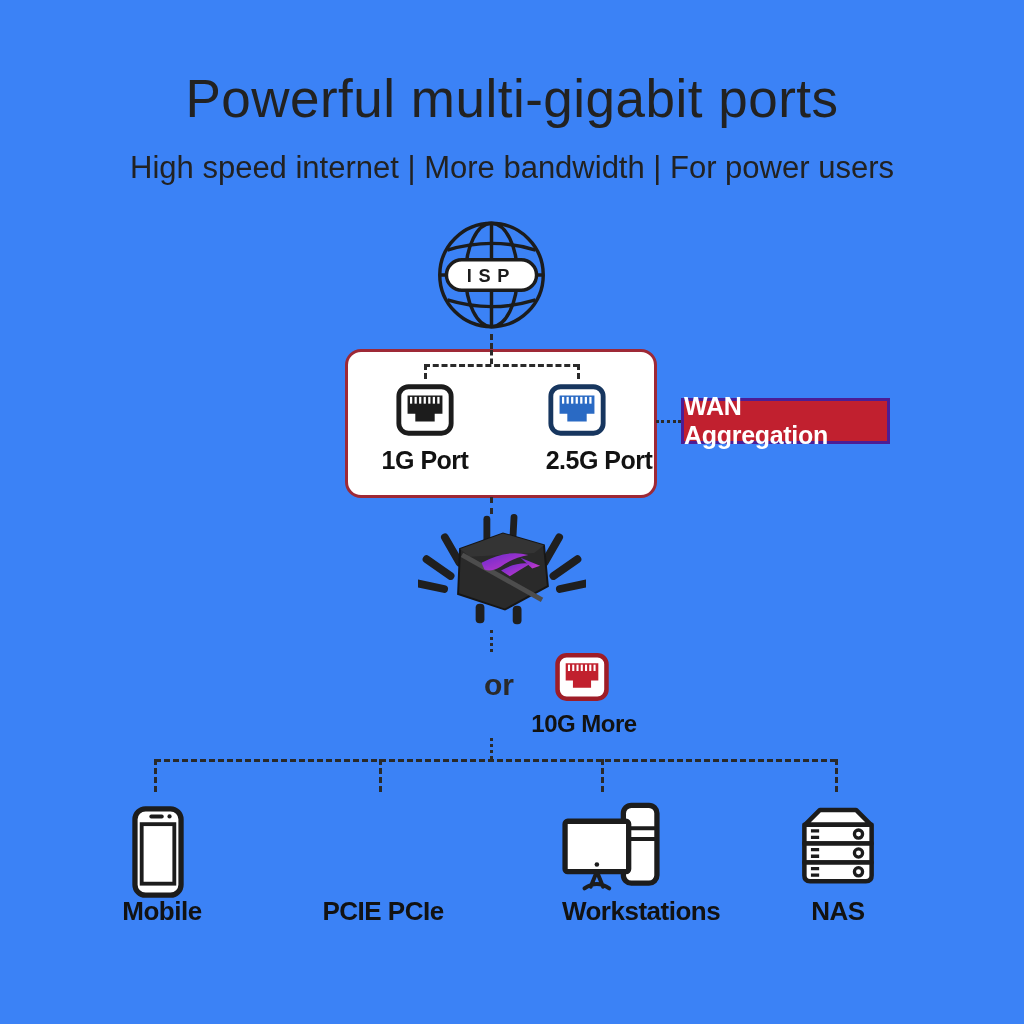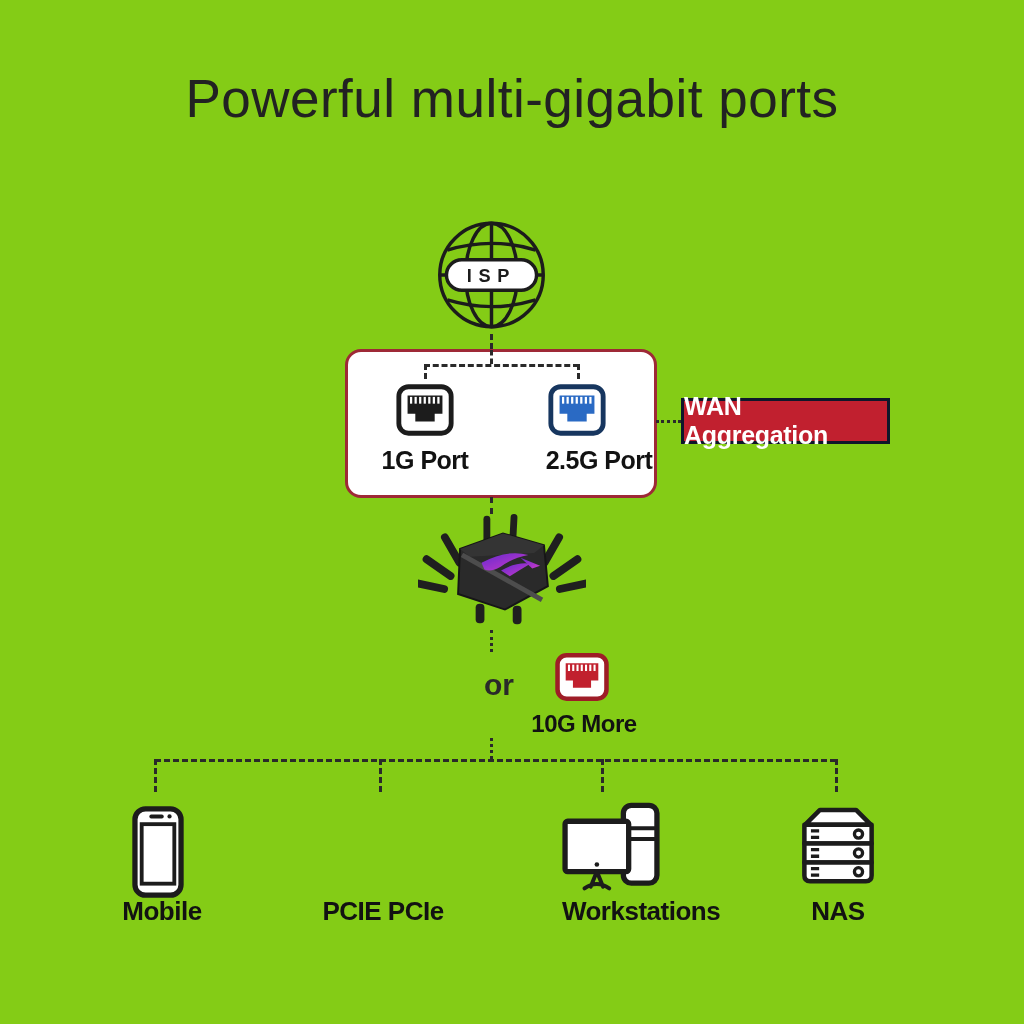--- a/index.html
+++ b/index.html
@@ -1,17 +1,17 @@
 <!DOCTYPE html>
 <html><head>
 <meta charset="utf-8">
 <style>
   html,body{margin:0;padding:0;background:#fff;}
   #stage{
-    position:relative;width:1024px;height:1024px;background:#84cc16;
+    position:relative;width:1024px;height:1024px;background:#3b82f6;
     font-family:"Liberation Sans","DejaVu Sans",sans-serif;color:#1f1f1f;overflow:hidden;
   }
   .abs{position:absolute;}
   .title{
     top:68px;left:0;width:1024px;text-align:center;
     font-size:53px;font-weight:300;letter-spacing:0.5px;color:#222;
   }
   .subtitle{
     top:150px;left:0;width:1024px;text-align:center;
     font-size:31px;font-weight:300;color:#222;
@@ -23,21 +23,21 @@
   .hdash{border-top:3px dashed #2a2a2a;height:0;}
   .vdot{border-left:3px dotted #2a2a2a;width:0;}
   .hdot{border-top:3px dotted #2a2a2a;height:0;}
   
   .wan-box{
     left:345px;top:349px;width:306px;height:143px;
     border:3px solid #9e2936;border-radius:16px;background:#fff;
   }
   .badge{
     left:681px;top:398px;width:209px;height:46px;
-    background:#c1202f;border:3px solid #0f172a;box-sizing:border-box;
+    background:#c1202f;border:3px solid #4c1d95;box-sizing:border-box;
     display:flex;align-items:center;justify-content:center;
     color:#ffffff;font-size:25px;font-weight:700;letter-spacing:-0.3px;
   }
   .port-label{font-size:25px;}
   .dev-label{font-size:26px;}
   
   .wifi-row{left:332px;top:656px;display:flex;align-items:center;}
   .wifi-word{font-size:43px;font-weight:800;color:#111;letter-spacing:-2px;}
   .wifi6-box{
     position:relative;margin-left:4px;width:37px;height:39px;
@@ -48,20 +48,21 @@
   .wifi-arcs{position:absolute;top:-24px;right:-27px;}
   .or-label{left:479px;top:668px;width:40px;text-align:center;font-size:30px;font-weight:700;color:#2a2a2a;}
   svg text{font-family:"Liberation Sans","DejaVu Sans",sans-serif;}
 </style>
 </head>
 <body>
 
 <div id="stage">
 
   <div class="abs title">Powerful multi-gigabit ports</div>
+  <div class="abs subtitle">High speed internet | More bandwidth | For power users</div>
 
   <div class="abs" style="left:434px;top:216px;">
     <svg width="115" height="118" viewBox="0 0 120 122">
       <g fill="none" stroke="#1c1c1c" stroke-width="3.6">
         <circle cx="60" cy="61" r="54"></circle>
         <ellipse cx="60" cy="61" rx="27" ry="54"></ellipse>
         <line x1="60" y1="7" x2="60" y2="115"></line>
         <path d="M14,35 Q60,21 106,35"></path>
         <path d="M14,87 Q60,101 106,87"></path>
         <line x1="6" y1="61" x2="114" y2="61"></line>

